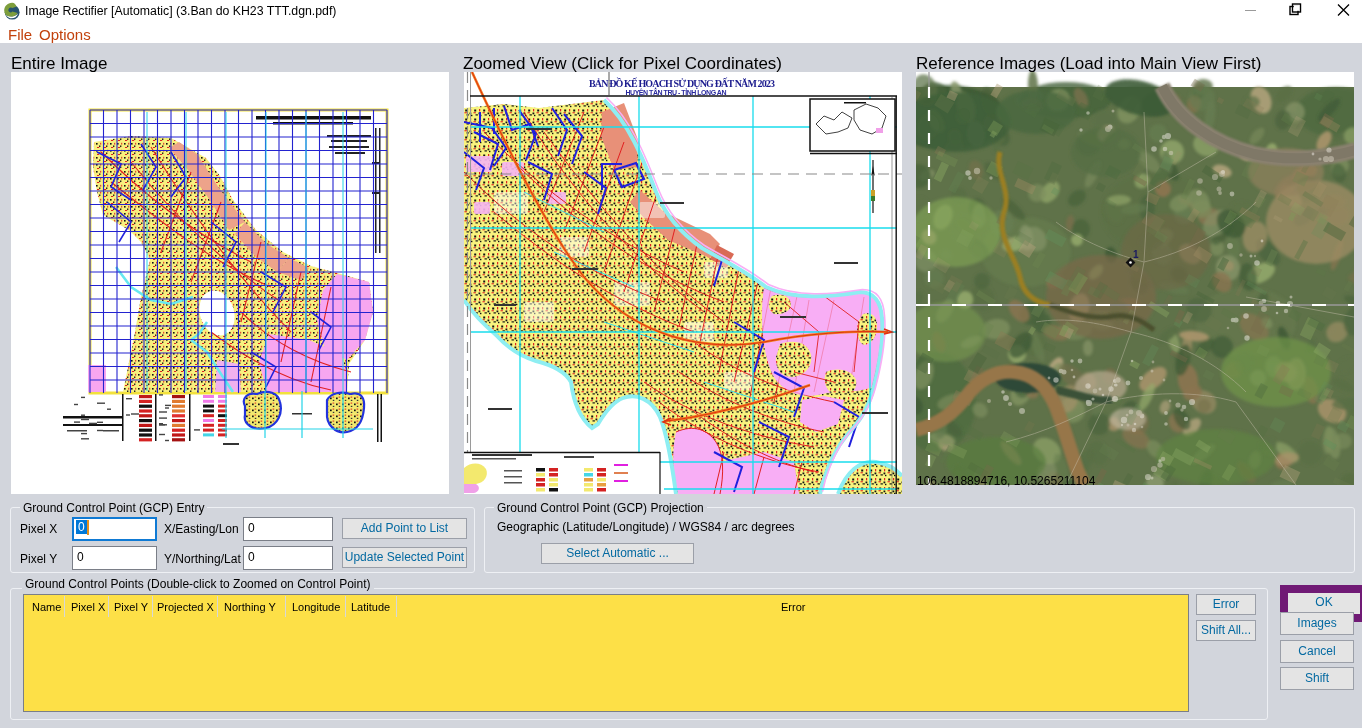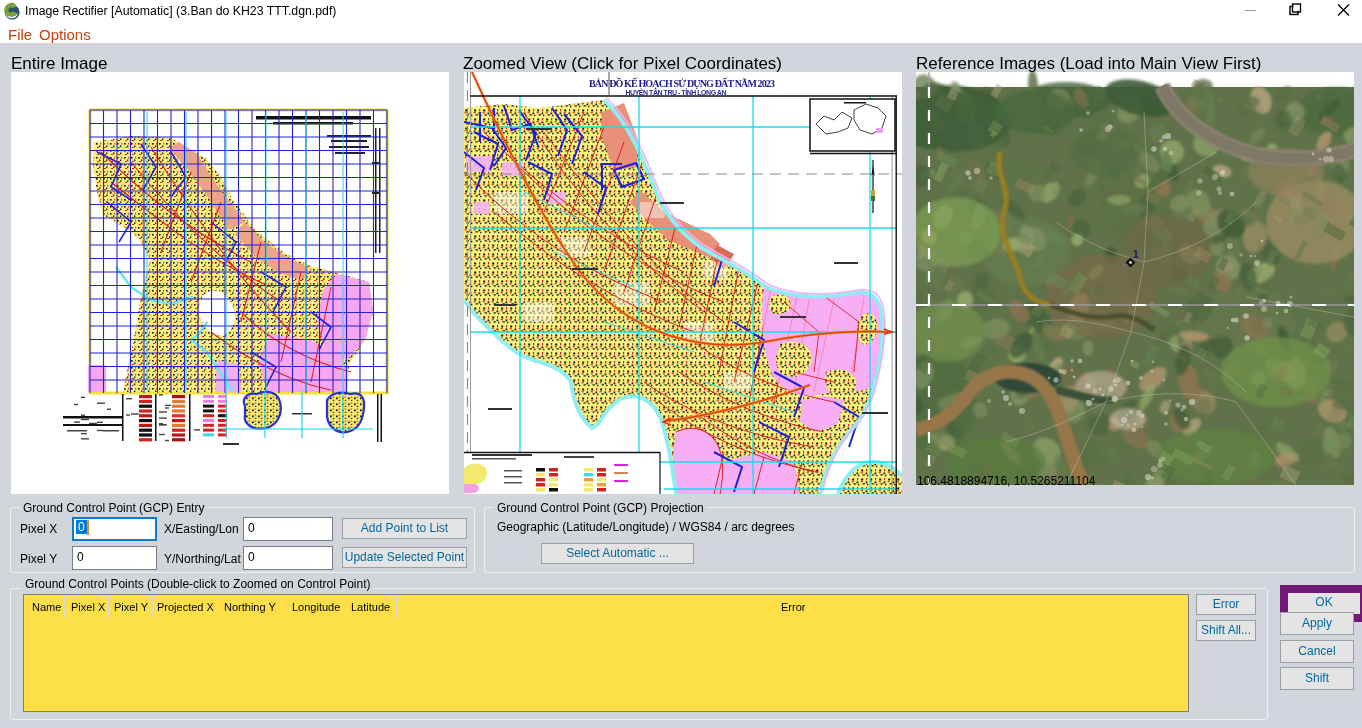--- a/index.html
+++ b/index.html
@@ -1218,17 +1218,17 @@
     <div style="position:absolute;left:128px;top:1px;width:1px;height:21px;background:#d8d8d8"></div>
     <div style="position:absolute;left:193px;top:1px;width:1px;height:21px;background:#d8d8d8"></div>
     <div style="position:absolute;left:261px;top:1px;width:1px;height:21px;background:#d8d8d8"></div>
     <div style="position:absolute;left:321px;top:1px;width:1px;height:21px;background:#d8d8d8"></div>
     <div style="position:absolute;left:372px;top:1px;width:1px;height:21px;background:#d8d8d8"></div>
   </div>
   <div class="btn" style="left:1196px;top:594px;width:58px;height:19px;line-height:19px">Error</div>
   <div class="btn" style="left:1196px;top:620px;width:58px;height:19px;line-height:19px">Shift All...</div>
 
   <div class="btn" style="left:1280px;top:585px;width:72px;height:21px;line-height:19px;border:8px solid #701a75">OK</div>
-  <div class="btn" style="left:1280px;top:612px;width:72px;height:21px;line-height:21px">Apply</div>
+  <div class="btn" style="left:1280px;top:612px;width:72px;height:21px;line-height:21px">Images</div>
   <div class="btn" style="left:1280px;top:640px;width:72px;height:21px;line-height:21px">Cancel</div>
   <div class="btn" style="left:1280px;top:667px;width:72px;height:21px;line-height:21px">Shift</div>
 
   <div class="abs lbl" style="left:917px;top:474px;font-size:12px">106.4818894716, 10.5265211104</div>
 
 </body></html>

